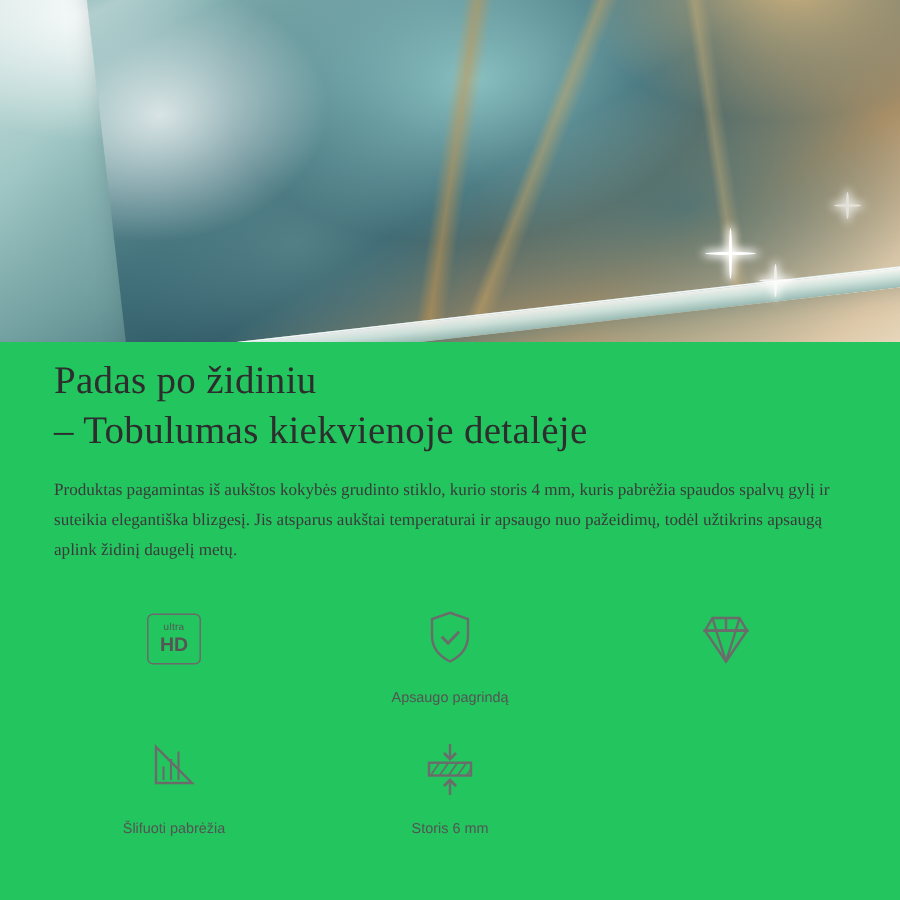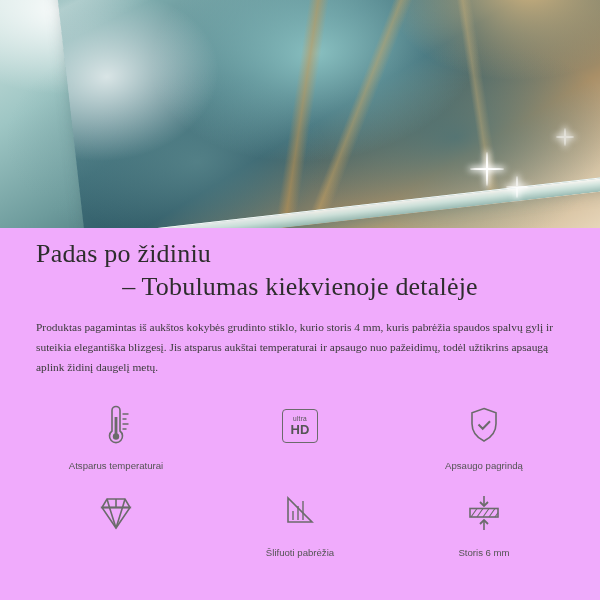--- a/index.html
+++ b/index.html
@@ -10,21 +10,21 @@
     width: 600px;
     height: 600px;
     overflow: hidden;
     background: #ffffff;
     font-family: "Liberation Sans", sans-serif;
   }
   .page {
     position: relative;
     width: 600px;
     height: 600px;
-    background: #f0abfc;
+    background: #22c55e;
   }
 
   
   .hero {
     position: relative;
     width: 600px;
     height: 228px;
     overflow: hidden;
     background: #ffffff;
   }
@@ -112,21 +112,21 @@
   .headline {
     margin: 0;
     padding: 9px 36px 0 36px;
     font-family: "Liberation Serif", serif;
     font-weight: 400;
     font-size: 26px;
     line-height: 33px;
     color: #2d2d2d;
     letter-spacing: 0.2px;
   }
-  .headline .l2 { display: block; text-align: center; }
+  .headline .l2 { display: block; }
 
   .paragraph {
     margin: 0;
     padding: 14px 34px 0 36px;
     font-size: 11.4px;
     line-height: 20px;
     color: #3b3b3b;
     font-family: Liberation Serif, serif;
   }
 
@@ -190,31 +190,20 @@
 
     <h1 class="headline">
       <span class="l1">Padas po židiniu</span>
       <span class="l2">– Tobulumas kiekvienoje detalėje</span>
     </h1>
 
     <p class="paragraph">Produktas pagamintas iš aukštos kokybės grudinto stiklo, kurio storis 4 mm, kuris pabrėžia spaudos spalvų gylį ir suteikia elegantiška blizgesį. Jis atsparus aukštai temperaturai ir apsaugo nuo pažeidimų, todėl užtikrins apsaugą aplink židinį daugelį metų.</p>
 
     <div class="features">
 
-      <div class="feature">
-        <div class="feature-icon">
-          <svg width="40" height="46" viewBox="0 0 40 46" fill="none" stroke="#6b6b6b" stroke-width="1.6">
-            <path d="M16 7.5a4 4 0 0 1 8 0v20.5a6.5 6.5 0 1 1-8 0V7.5z"></path>
-            <circle cx="20" cy="33.5" r="3.2" fill="#6b6b6b" stroke="none"></circle>
-            <rect x="18.6" y="14" width="2.8" height="17" fill="#6b6b6b" stroke="none"></rect>
-            <path d="M26.5 11h6M26.5 16h4M26.5 21h6M26.5 26h4"></path>
-          </svg>
-        </div>
-        <div class="feature-label">Atsparus temperaturai</div>
-      </div>
 
       <div class="feature">
         <div class="feature-icon">
           <div class="ultrahd">
             <span class="u1">ultra</span>
             <span class="u2">HD</span>
           </div>
         </div>
       </div>
 

